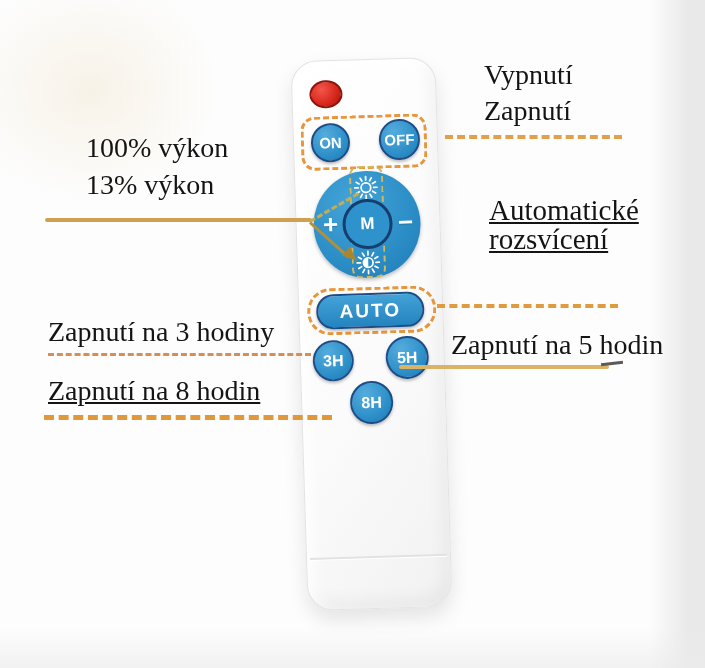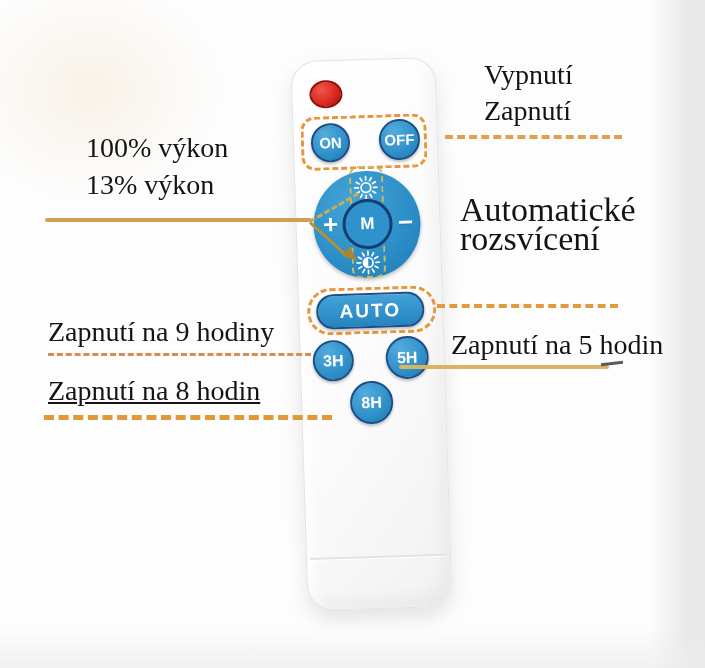--- a/index.html
+++ b/index.html
@@ -85,21 +85,21 @@
     display:flex;align-items:center;justify-content:center;
     box-shadow:0 2px 3px rgba(0,0,0,.25);
   }
   .seam{left:3px;top:496px;width:137px;height:2px;background:#e2e2e2;
         box-shadow:0 1px 0 #fff;}
 
   
   .lbl{position:absolute;font-size:28px;white-space:nowrap;}
   .lbl-onoff{left:484px;top:57px;line-height:36px;}
   .lbl-power{left:86px;top:129px;line-height:37px;}
-  .lbl-autodesc{left:460px;top:196px;font-size:34px;line-height:28.5px;}
+  .lbl-autodesc{left:489px;top:196px;font-size:29px;line-height:28.5px;text-decoration:underline;}
   .lbl-3h{left:48px;top:316px;}
   .lbl-5h{left:451px;top:329px;}
   .lbl-8h{left:48px;top:375px;text-decoration:underline;}
 
   
   .ln{position:absolute;height:0;}
   .ln-onoff{left:445px;top:135px;width:177px;border-top:4px dashed #e2a04b;}
   .ln-power{left:45px;top:218px;width:267px;border-top:4px solid #cfa052;border-radius:2px;}
   .ln-diag-up{left:310px;top:220px;width:56px;border-top:3px dashed #c2ad55;
               transform:rotate(-30deg);transform-origin:0 50%;}
@@ -179,21 +179,21 @@
   <div class="lbl lbl-power">
     <div>100% výkon</div>
     <div>13% výkon</div>
   </div>
 
   <div class="lbl lbl-autodesc">
     <div>Automatické</div>
     <div>rozsvícení</div>
   </div>
 
-  <div class="lbl lbl-3h">Zapnutí na 9 hodiny</div>
+  <div class="lbl lbl-3h">Zapnutí na 3 hodiny</div>
   <div class="lbl lbl-5h">Zapnutí na 5 hodin</div>
   <div class="lbl lbl-8h">Zapnutí na 8 hodin</div>
 
   <div class="ln ln-onoff"></div>
   <div class="ln ln-power"></div>
   <div class="ln ln-diag-up"></div>
   <div class="ln ln-diag-down"></div>
   <div class="arrowhead"></div>
   <div class="ln ln-auto"></div>
   <div class="ln ln-3h"></div>

